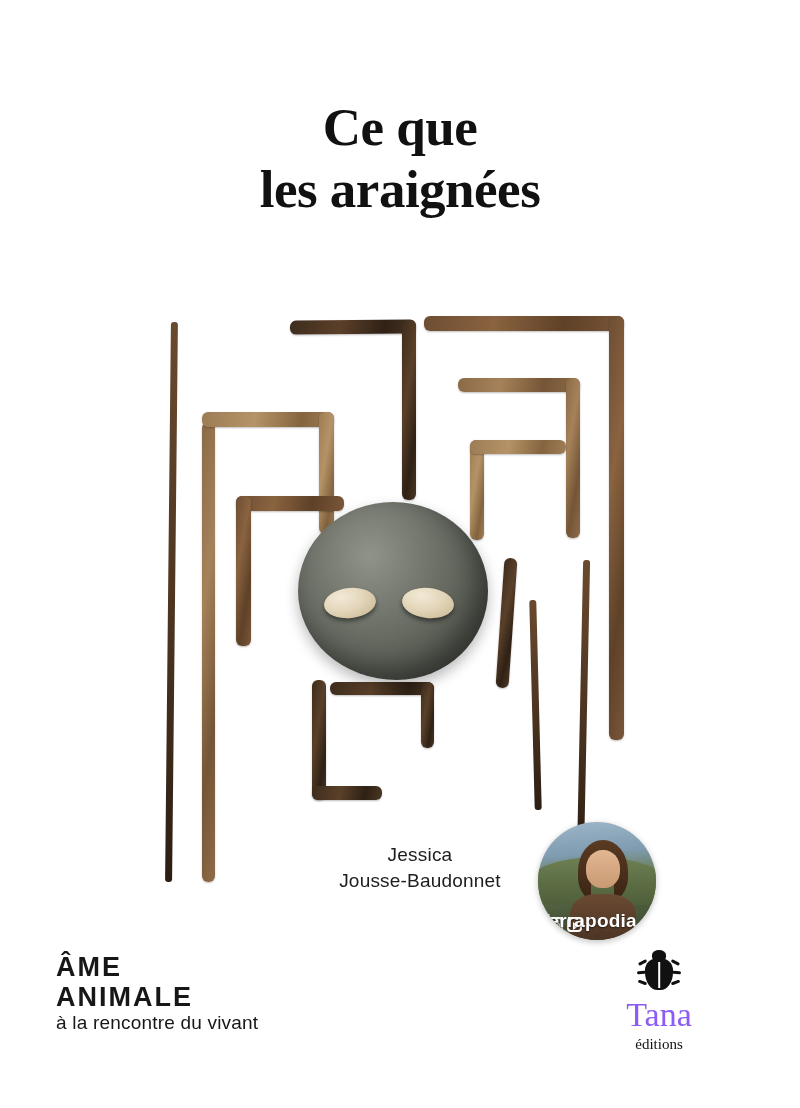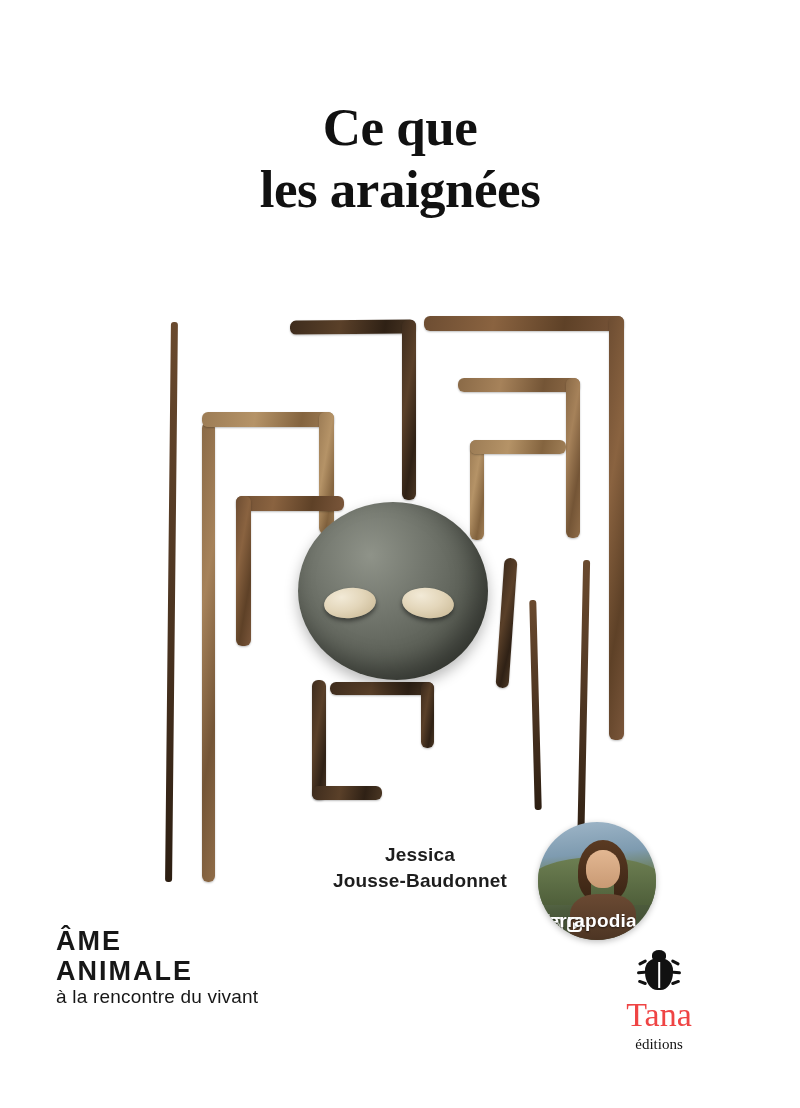--- a/index.html
+++ b/index.html
@@ -96,21 +96,21 @@
   .eye.right { left: 104px; top: 86px; transform: rotate(6deg); }
 
   
   .author-block {
     position: absolute;
     left: 300px;
     top: 842px;
     width: 240px;
     text-align: center;
     font-size: 19px;
-    font-weight: 700;
+    font-weight: 400;
     line-height: 1.35;
     color: #1d1d1d;
     letter-spacing: 0.2px;
   }
 
   .badge {
     position: absolute;
     left: 538px;
     top: 822px;
     width: 118px;
@@ -188,21 +188,21 @@
     left: 4px; top: 2.6px;
     border-left: 6px solid #ffffff;
     border-top: 4px solid transparent;
     border-bottom: 4px solid transparent;
   }
 
   
   .collection {
     position: absolute;
     left: 56px;
-    top: 926px;
+    top: 952px;
   }
   .collection .line1,
   .collection .line2 {
     font-weight: 700;
     font-size: 27px;
     letter-spacing: 2px;
     line-height: 1.12;
     color: #171717;
   }
   .collection .line3 {
@@ -259,21 +259,21 @@
   .beetle .l2 { left: -2px; top: 23px; transform: rotate(-6deg); }
   .beetle .l3 { left: -1px; top: 33px; transform: rotate(20deg); }
   .beetle .r1 { right: -1px; top: 13px; transform: rotate(28deg); }
   .beetle .r2 { right: -2px; top: 23px; transform: rotate(6deg); }
   .beetle .r3 { right: -1px; top: 33px; transform: rotate(-20deg); }
 
   .publisher .name {
     font-family: "Liberation Serif", serif;
     font-size: 34px;
     line-height: 1;
-    color: #ef4444;
+    color: #8b5cf6;
   }
   .publisher .sub {
     font-family: Liberation Serif, serif;
     font-size: 15px;
     margin-top: 4px;
     color: #111111;
   }
 </style>
 </head>
 <body>

